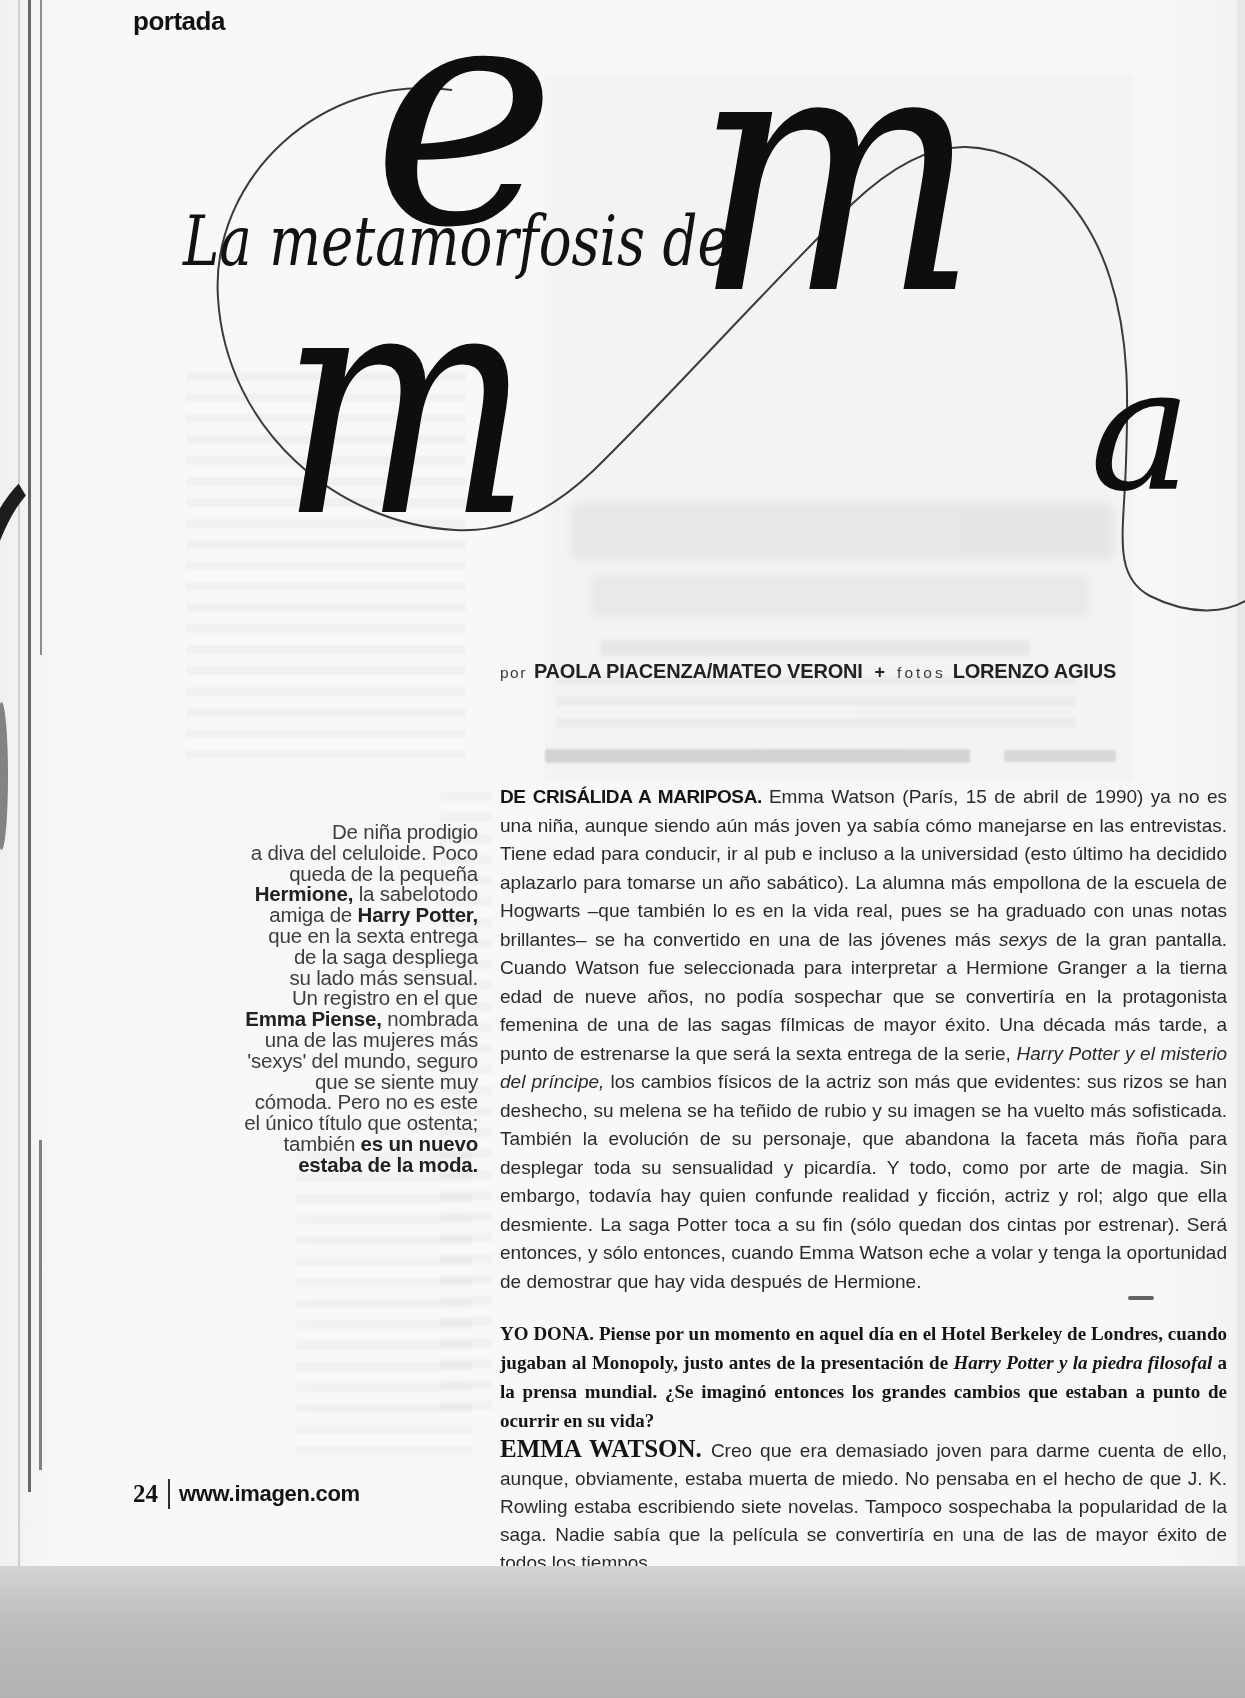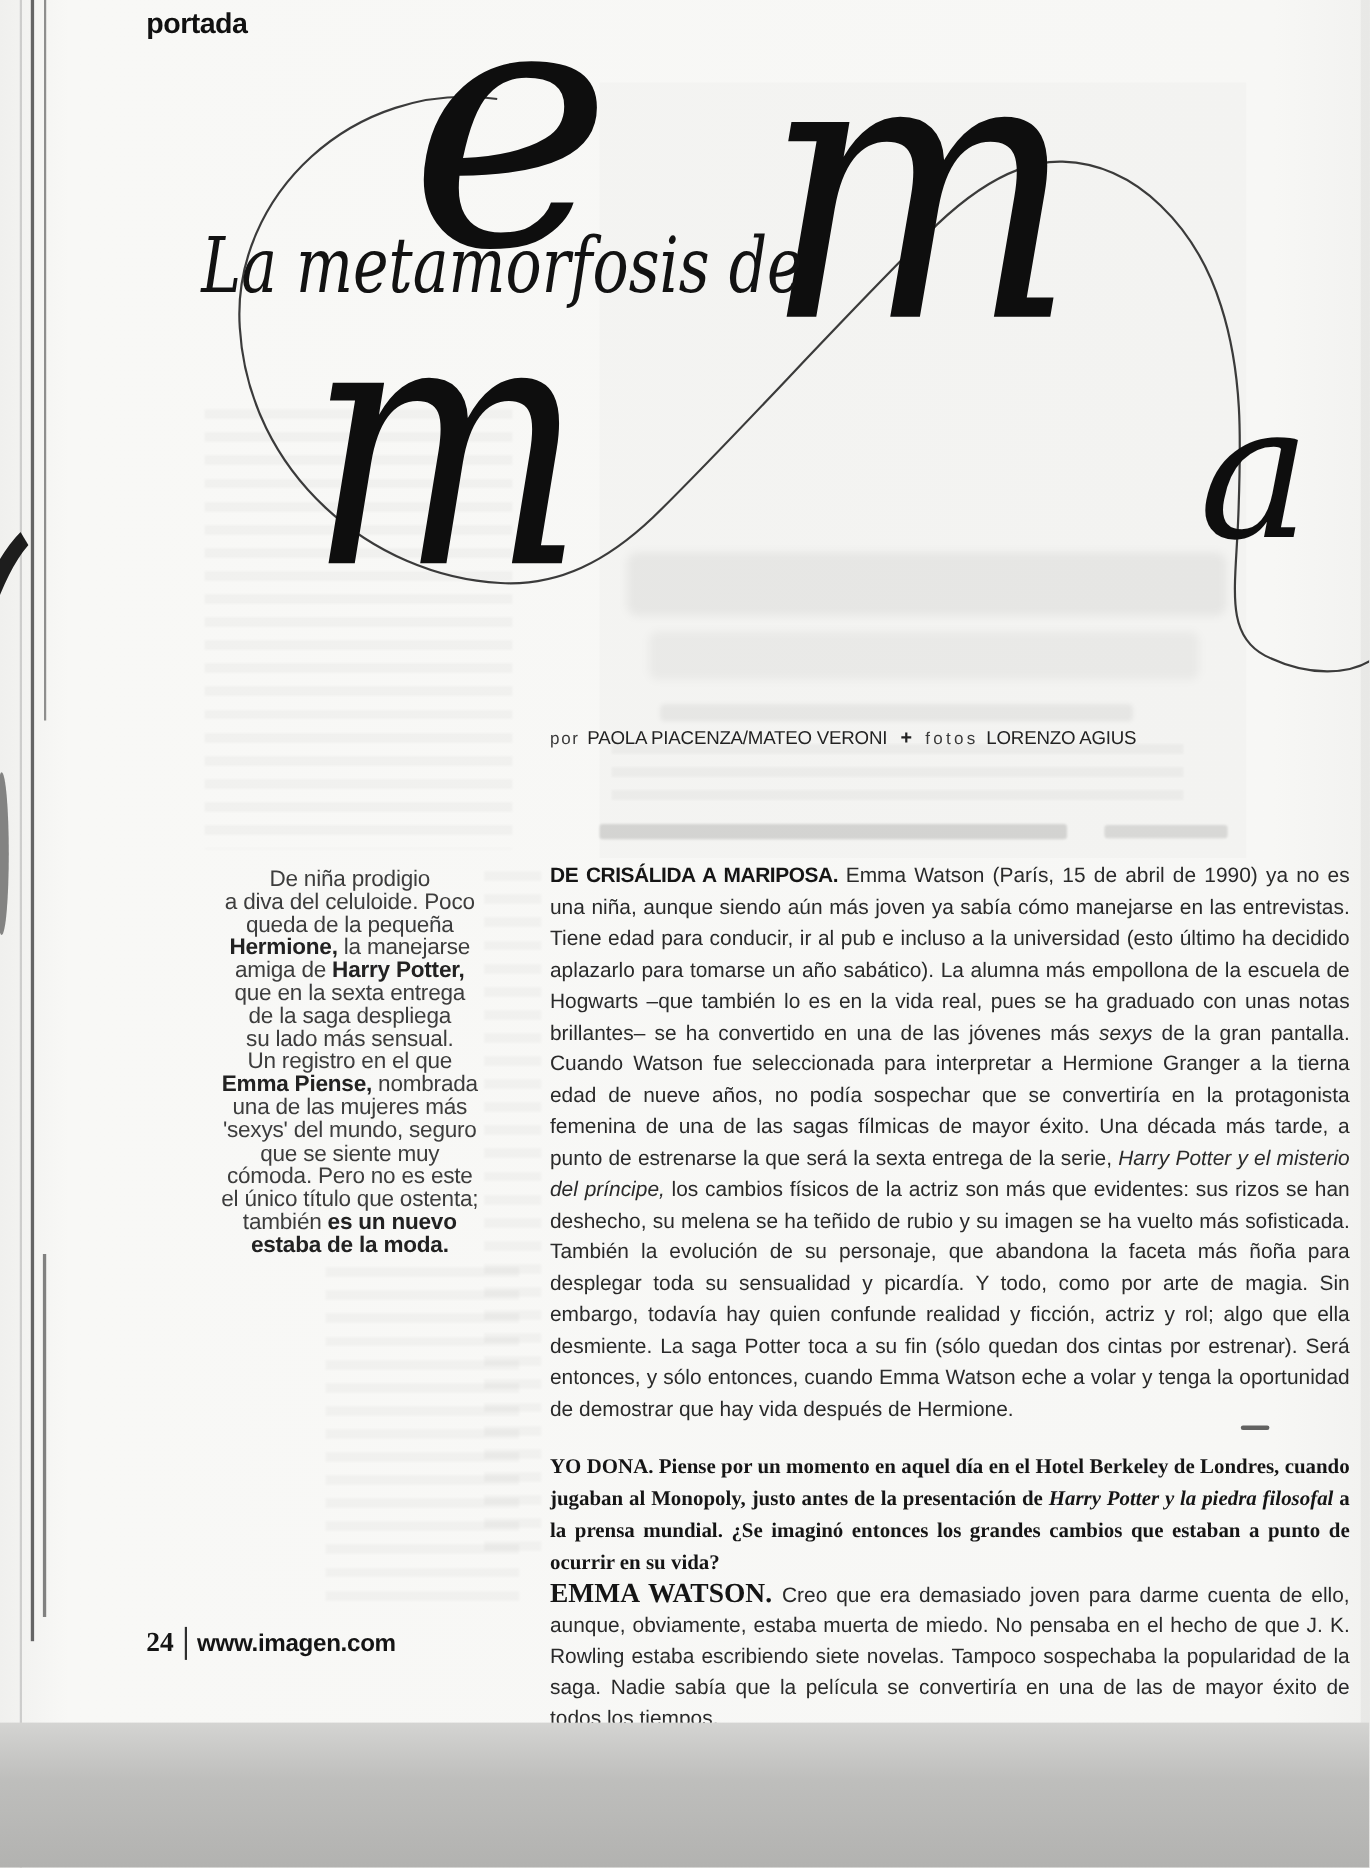--- a/index.html
+++ b/index.html
@@ -22,25 +22,25 @@
   .bl-e {left:372px;top:-42px;font-size:312px;}
   .bl-m1{left:694px;top:0px;  font-size:341px;transform:scaleX(.88);transform-origin:0 0;}
   .bl-m2{left:280px;top:245px;font-size:316px;transform:scaleX(.84);transform-origin:0 0;}
   .bl-a {left:1090px;top:345px;font-size:170px;}
   .kicker{left:183px;top:206px;font-family:"DejaVu Serif",serif;font-style:italic;font-size:70px;
           line-height:1;color:#121212;transform:scaleX(.78);transform-origin:0 0;white-space:nowrap;}
 
   
   .byline{left:500px;top:660px;display:flex;align-items:baseline;white-space:nowrap;color:#222;}
   .byline .lbl{font-size:15.5px;color:#3a3a3a;letter-spacing:1.5px;margin-right:7px;}
-  .byline .names{font-size:17px;font-weight:400;letter-spacing:-0.2px;}
+  .byline .names{font-size:20px;font-weight:700;letter-spacing:-0.2px;}
   .byline .plus{font-size:18px;font-weight:700;margin:0 12px;}
 
   
-  .intro{left:158px;top:789px;width:320px;text-align:center;white-space:pre-line;
+  .intro{left:158px;top:822px;width:320px;text-align:right;white-space:pre-line;
          font-size:20.5px;line-height:20.8px;letter-spacing:-0.2px;color:#3d3d3d;}
   .intro .run-b{font-weight:700;color:#222;}
 
   
   .bodycol{left:500px;top:783px;width:727px;}
   .lead-para{font-size:19px;line-height:28.5px;text-align:justify;color:#2a2a2a;}
   .lead-para .run-bc{font-weight:700;letter-spacing:-0.4px;color:#151515;}
   .run-i{font-style:italic;}
   .run-b{font-weight:700;}
   .question{margin-top:23px;font-family:"Liberation Serif",serif;font-weight:700;
@@ -111,21 +111,21 @@
     <span class="lbl">por</span>
     <span class="names">PAOLA PIACENZA/MATEO VERONI</span>
     <span class="plus">+</span>
     <span class="lbl" style="letter-spacing:3px;text-align:center;">fotos</span>
     <span class="names">LORENZO AGIUS</span>
   </div>
 
   <div class="abs intro"><span>De niña prodigio
 a diva del celuloide. Poco
 queda de la pequeña
-</span><span class="run-b">Hermione,</span><span> la manejarse
+</span><span class="run-b">Hermione,</span><span> la sabelotodo
 amiga de </span><span class="run-b">Harry Potter,</span><span>
 que en la sexta entrega
 de la saga despliega
 su lado más sensual.
 Un registro en el que
 </span><span class="run-b">Emma Piense,</span><span> nombrada
 una de las mujeres más
 'sexys' del mundo, seguro
 que se siente muy
 cómoda. Pero no es este

